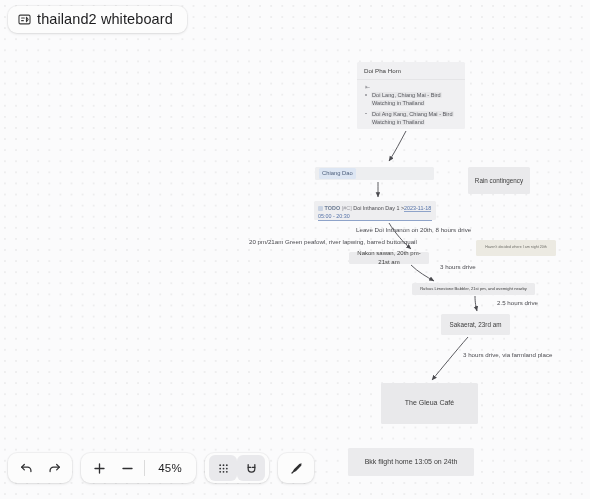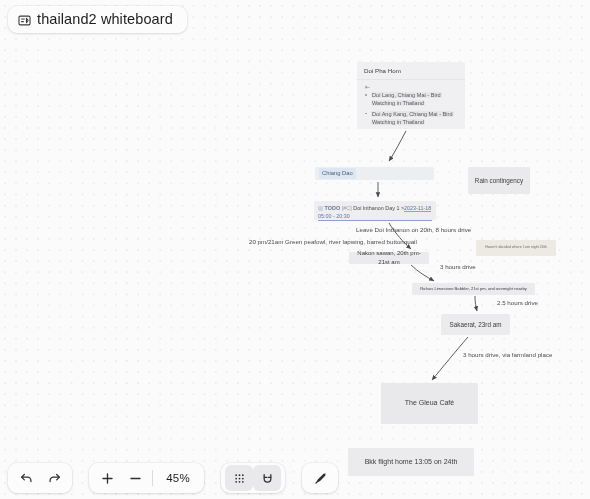--- a/index.html
+++ b/index.html
@@ -31,21 +31,21 @@
     inset: 0;
     pointer-events: none;
   }
 
   
   #title-chip {
     position: absolute;
     left: 8px;
     top: 6px;
     display: flex;
-    align-items: flex-end;
+    align-items: center;
     gap: 6px;
     background: #fcfcfc;
     border-radius: 9px;
     padding: 6px 14px 6px 10px;
     box-shadow: 0 1px 3px rgba(0,0,0,0.10), 0 0 0 1px rgba(0,0,0,0.035);
     z-index: 40;
   }
   #title-chip .chip-icon {
     width: 13px;
     height: 13px;
@@ -261,24 +261,24 @@
   #label-leave     { left: 356px; top: 226px; }
   #label-20pm      { left: 249px; top: 238px; }
   #label-3hrs      { left: 440px; top: 263px; }
   #label-25hrs     { left: 497px; top: 299px; }
   #label-3hrs-farm { left: 463px; top: 351px; }
 
   
   #toolbar {
     position: absolute;
     left: 8px;
-    bottom: 6px;
+    bottom: 16px;
     display: flex;
     align-items: flex-start;
-    gap: 17px;
+    gap: 9px;
     z-index: 50;
   }
   .tb-group {
     display: flex;
     align-items: center;
     background: #fcfcfc;
     border-radius: 9px;
     box-shadow: 0 1px 3px rgba(0,0,0,0.10), 0 0 0 1px rgba(0,0,0,0.035);
     height: 30px;
     padding: 0 4px;

